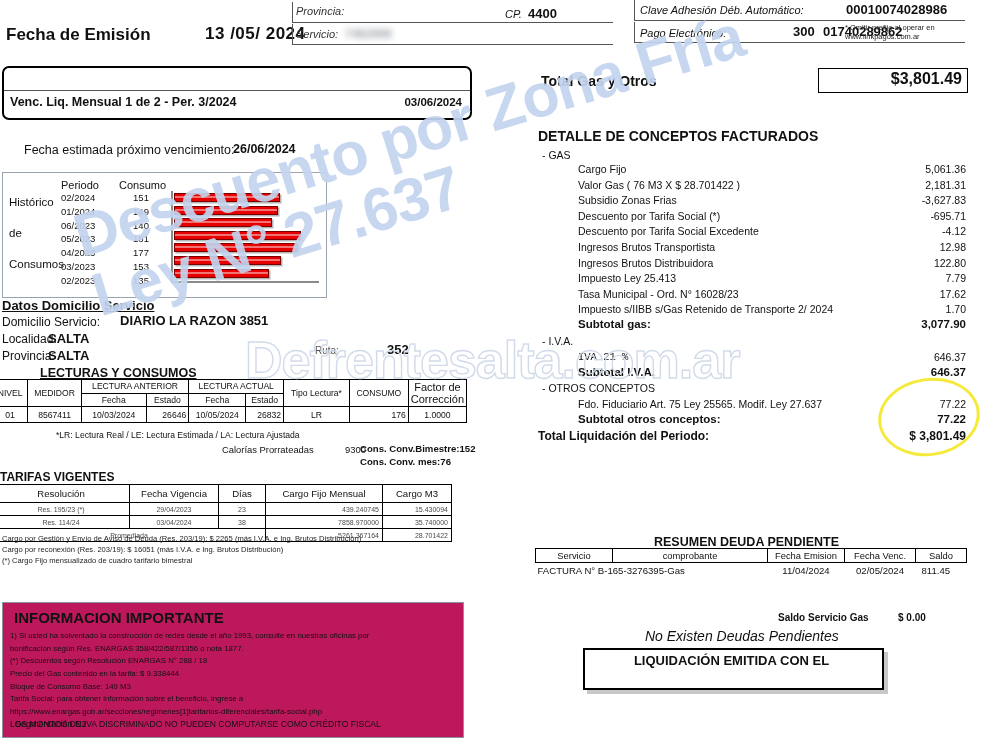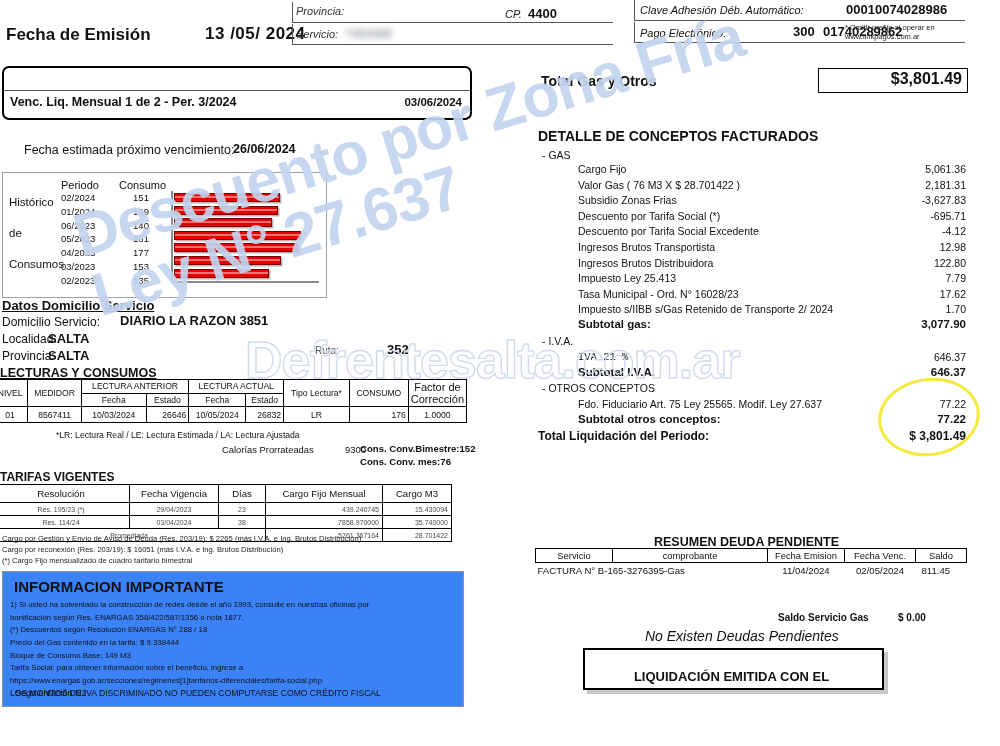--- a/index.html
+++ b/index.html
@@ -98,21 +98,21 @@
   .dom-l1{position:absolute;left:2px;top:315px;font-size:12px;}
   .dom-v1{position:absolute;left:120px;top:313px;font-size:13px;font-weight:bold;}
   .dom-l2{position:absolute;left:2px;top:332px;font-size:12px;}
   .dom-v2{position:absolute;left:48px;top:331px;font-size:13px;font-weight:bold;}
   .dom-l3{position:absolute;left:2px;top:349px;font-size:12px;}
   .dom-v3{position:absolute;left:48px;top:348px;font-size:13px;font-weight:bold;}
   .ruta-lbl{position:absolute;left:315px;top:345px;font-size:10px;color:#555;}
   .ruta-val{position:absolute;left:387px;top:342px;font-size:13px;font-weight:bold;}
 
   
-  .lect-title{position:absolute;left:0px;top:366px;font-size:12.5px;font-weight:bold;text-decoration:underline;}
+  .lect-title{position:absolute;left:0px;top:366px;font-size:12.5px;font-weight:bold;text-decoration:underline;padding-left:40px;}
   table.lect{position:absolute;left:-8px;top:379px;border-collapse:collapse;font-size:8.5px;width:475px;}
   table.lect th,table.lect td{border:1.1px solid #000;padding:1px 2px;text-align:center;}
   table.lect th{font-weight:normal;font-size:8.6px;}
   table.lect td{font-size:8.6px;height:13px;}
   .lect-foot{position:absolute;left:56px;top:430px;font-size:8.6px;}
   .cal-line{position:absolute;left:222px;top:444px;font-size:9.4px;}
   .cal-v{position:absolute;left:345px;top:444px;font-size:9.4px;}
   .conv1{position:absolute;left:360px;top:443px;font-size:9.6px;font-weight:bold;}
   .conv2{position:absolute;left:360px;top:456px;font-size:9.6px;font-weight:bold;}
 
@@ -120,22 +120,22 @@
   .tar-title{position:absolute;left:0px;top:470px;font-size:12px;font-weight:bold;}
   table.tar{position:absolute;left:-8px;top:484px;border-collapse:collapse;width:460px;font-size:8px;}
   table.tar th,table.tar td{border:1.3px solid #000;text-align:center;padding:1px 3px;}
   table.tar th{font-weight:normal;font-size:9.6px;height:15px;}
   table.tar td{height:10px;font-size:7px;color:#4a4a4a;}
   table.tar td.num{text-align:right;}
   .tar-notes{position:absolute;left:2px;top:533px;font-size:7.6px;line-height:1.45;color:#222;}
 
   
   .infobox{
-    position:absolute;left:2px;top:571px;width:460px;height:134px;
-    border:1px solid #8a94a0;background:#3b82f6;
+    position:absolute;left:2px;top:602px;width:460px;height:134px;
+    border:1px solid #8a94a0;background:#be185d;
   }
   .info-h{position:absolute;left:11px;top:6px;font-size:15px;font-weight:bold;}
   .info-b{position:absolute;left:7px;top:27px;width:446px;font-size:7.8px;line-height:1.62;color:#111;}
   .info-b .big{font-size:8.6px;}
   .info-seg{position:absolute;left:12px;top:116px;font-size:9px;}
 
   
   .tg-lbl{position:absolute;left:541px;top:73px;font-size:14px;font-weight:bold;}
   .tg-box{position:absolute;left:818px;top:68px;width:148px;height:23px;border:1.6px solid #000;background:#fff;}
   .tg-val{position:absolute;left:818px;top:70px;width:144px;text-align:right;font-size:16px;font-weight:bold;}
@@ -160,21 +160,21 @@
   table.rd td{padding:0 2px;font-size:9.6px;height:14px;border:none;}
   .rd-tot-l{position:absolute;left:778px;top:612px;font-size:10px;font-weight:bold;}
   .rd-tot-v{position:absolute;left:898px;top:612px;font-size:10px;font-weight:bold;}
   .rd-none{position:absolute;left:645px;top:628px;font-size:14px;font-style:italic;}
 
   .tsbox{
     position:absolute;left:583px;top:648px;width:297px;height:38px;
     border:2px solid #000;background:#fff;
     box-shadow:4px 4px 0 rgba(170,170,170,.65);
   }
-  .ts-t{position:absolute;left:583px;top:652px;width:297px;text-align:center;font-size:13px;font-weight:bold;line-height:1.35;margin-top:16px;}
+  .ts-t{position:absolute;left:583px;top:652px;width:297px;text-align:center;font-size:13px;font-weight:bold;line-height:1.35;}
 </style>
 </head>
 <body>
 
 <div class="page">
 
   <div class="wm-layer">
     <div class="wm-blue">
       <span>Descuento por Zona Fría</span>
       <span>Ley N° 27.637</span>

